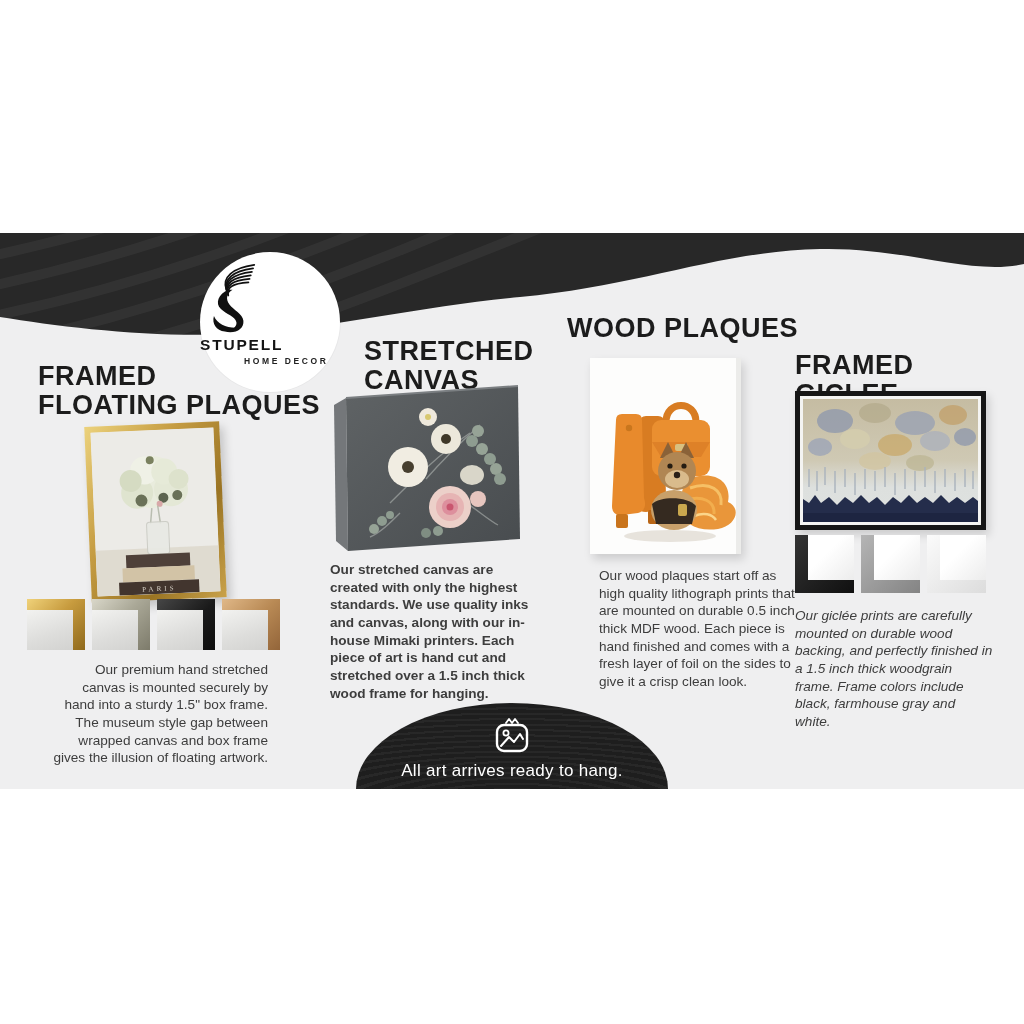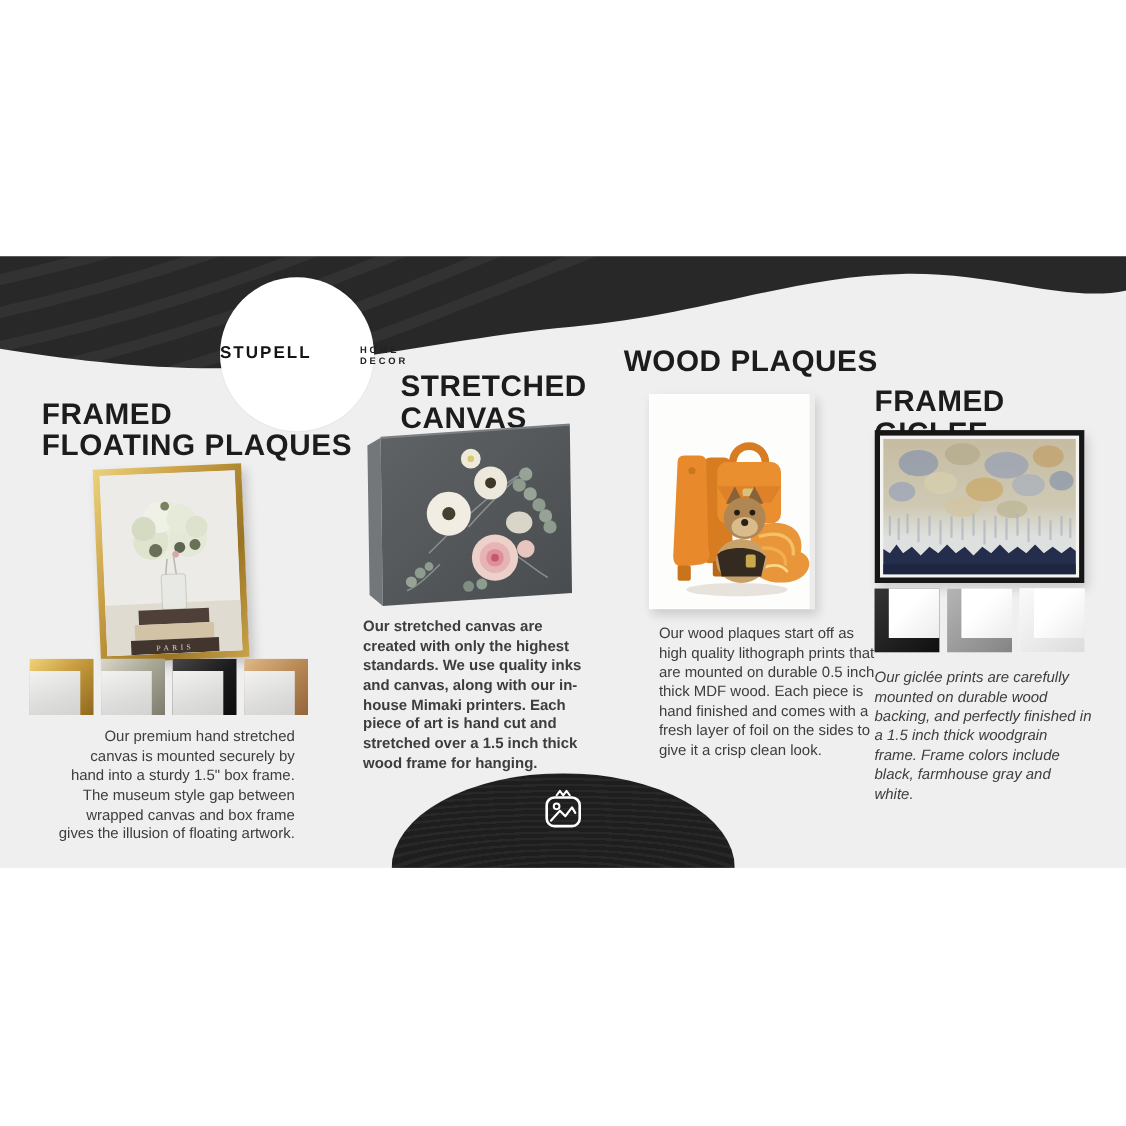--- a/index.html
+++ b/index.html
@@ -4,21 +4,21 @@
 <style>
   html,body{margin:0;padding:0;background:#fff;}
   .stage{position:relative;width:1024px;height:1024px;background:#ffffff;overflow:hidden;
          font-family:"Liberation Sans",sans-serif;}
   .content{position:absolute;left:0;top:233px;width:1024px;height:556px;background:#efeff0;}
   .band-svg{position:absolute;left:0;top:0;width:1024px;height:1024px;pointer-events:none;}
   .heading{position:absolute;font-weight:800;font-size:27px;line-height:1.06;letter-spacing:.5px;
            color:#1c1c1c;white-space:pre-line;}
   .desc{position:absolute;font-size:13.6px;line-height:1.3;color:#3d3d3d;}
   .logo{position:absolute;left:200px;top:252px;width:140px;height:140px;border-radius:50%;
-        background:#ffffff;display:flex;flex-direction:row;align-items:center;box-shadow:0 0 0 1px rgba(0,0,0,.03);}
+        background:#ffffff;display:flex;flex-direction:column;align-items:flex-start;box-shadow:0 0 0 1px rgba(0,0,0,.03);}
   .logo-name{font-size:15.5px;font-weight:600;letter-spacing:1.8px;color:#141414;margin-top:-2px;}
   .logo-tag{font-size:8.5px;font-weight:600;letter-spacing:2.6px;color:#222;margin-top:2px;padding-left:44px;}
   .fc-frame{position:absolute;left:88px;top:424px;width:135px;height:176px;padding:6px;box-sizing:border-box;
             background:linear-gradient(125deg,#ecd27c 0%,#c69d43 35%,#9a7423 70%,#c9a24b 100%);
             transform:rotate(-2.5deg);box-shadow:4px 6px 10px rgba(0,0,0,.18);}
   .fc-inner{width:100%;height:100%;background:#f0efec;}
   .art{position:absolute;display:block;}
   .plaque{box-shadow:3px 5px 9px rgba(0,0,0,.15);}
   .swatch-row1{position:absolute;left:27px;top:599px;display:flex;gap:7px;}
   .swatch-row1 .tile{width:58px;height:51px;position:relative;background:#ececea;}
@@ -299,15 +299,16 @@
 
   <div class="desc" style="left:795px;top:607px;width:198px;font-style:italic;">Our giclée prints are carefully mounted on durable wood backing, and perfectly finished in a 1.5 inch thick woodgrain frame. Frame colors include black, farmhouse gray and white.</div>
 
   <div class="dome">
     <svg width="46" height="42" viewBox="0 0 46 42" style="margin-top:12px">
       <polyline points="17,8 20,4 23,8 26,4 29,8" stroke="#ffffff" stroke-width="1.8" fill="none" stroke-linecap="round" stroke-linejoin="round"></polyline>
       <rect x="8" y="10" width="30" height="26" rx="7" stroke="#ffffff" stroke-width="2.4" fill="none"></rect>
       <circle cx="17" cy="18" r="2.6" stroke="#ffffff" stroke-width="1.8" fill="none"></circle>
       <polyline points="12,31 20,22 25,27 31,19 34,24" stroke="#ffffff" stroke-width="2" fill="none" stroke-linecap="round" stroke-linejoin="round"></polyline>
     </svg>
+    <div class="dome-text">All art arrives ready to hang.</div>
   </div>
 
 </div>
 
 </body></html>

